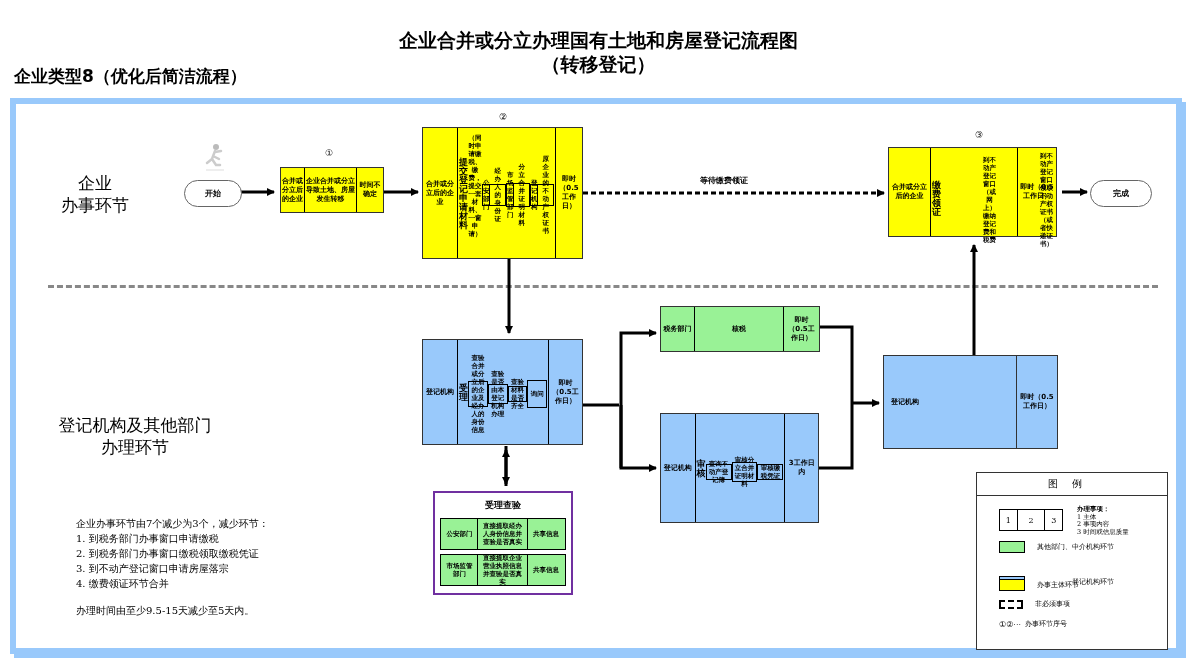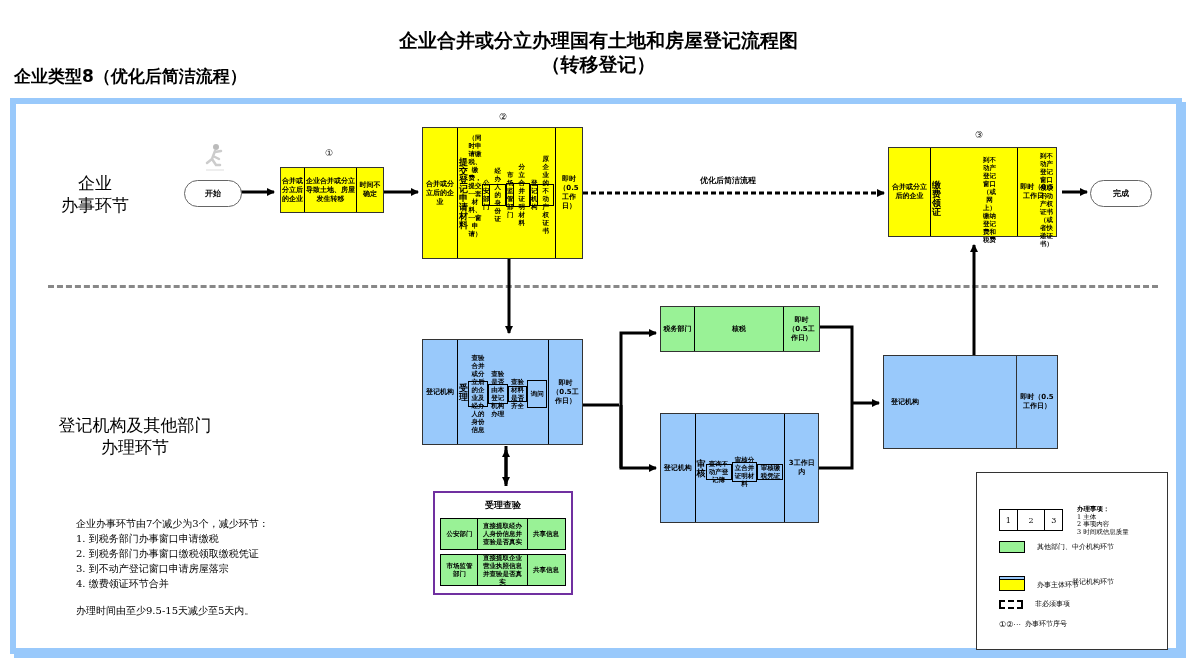--- a/index.html
+++ b/index.html
@@ -113,21 +113,21 @@
       <div style="width:66%;">分立合并证明材料</div>
     </div>
     <div class="inner2" style="height:22px;">
       <div style="width:34%; border-right:1px solid #000;">登记机构</div>
       <div style="width:66%;">原企业的不动产权证书</div>
     </div>
   </div>
   <div class="col" style="width:26px; font-weight:bold;">即时（0.5工作日）</div>
 </div>
 
-<div class="abs" style="left:700px; top:175px; font-size:8px; font-weight:bold;">优化后简洁流程</div>
+<div class="abs" style="left:700px; top:175px; font-size:8px; font-weight:bold;">等待缴费领证</div>
 
 <div class="circnum" style="left:975px; top:130px;">③</div>
 <div class="box yellow" style="left:888px; top:147px; width:169px; height:90px;">
   <div class="col" style="width:42px;">合并或分立后的企业</div>
   <div class="col mid" style="width:87px; padding-top:16px;gap:40px;">
     <div class="head">缴费领证</div>
     <div style="font-size:6.5px; line-height:8px; margin:3px 2px;">到不动产登记窗口（或网上）缴纳登记费和税费</div>
     <div style="font-size:6.5px; line-height:8px; margin:3px 2px;">到不动产登记窗口领取不动产权证书（或者快递证书）</div>
   </div>
   <div class="col" style="width:38px;">即时（0.5工作日）</div>
@@ -188,20 +188,21 @@
 <div class="abs note">
   <div>企业办事环节由7个减少为3个，减少环节：</div>
   <div>1. 到税务部门办事窗口申请缴税</div>
   <div>2. 到税务部门办事窗口缴税领取缴税凭证</div>
   <div>3. 到不动产登记窗口申请房屋落宗</div>
   <div>4. 缴费领证环节合并</div>
   <div style="margin-top:12px;">办理时间由至少9.5-15天减少至5天内。</div>
 </div>
 
 <div class="abs legend">
+  <div class="legend-title">图例</div>
   <div class="abs" style="left:22px; top:36px; width:62px; height:20px; border:1px solid #000; display:flex; font-family:'DejaVu Serif',serif; font-size:8px;">
     <div style="flex:1; border-right:1px solid #000; display:flex; align-items:center; justify-content:center;">1</div>
     <div style="flex:1.6; border-right:1px solid #000; display:flex; align-items:center; justify-content:center;">2</div>
     <div style="flex:1; display:flex; align-items:center; justify-content:center;">3</div>
   </div>
   <div class="abs" style="left:100px; top:33px; font-size:6.5px; line-height:7.5px; font-family:'DejaVu Serif',serif;">
     <div style="font-weight:bold; font-family:'DejaVu Sans',sans-serif;">办理事项：</div>
     <div>1 主体</div>
     <div>2 事项内容</div>
     <div>3 时间或信息质量</div>

